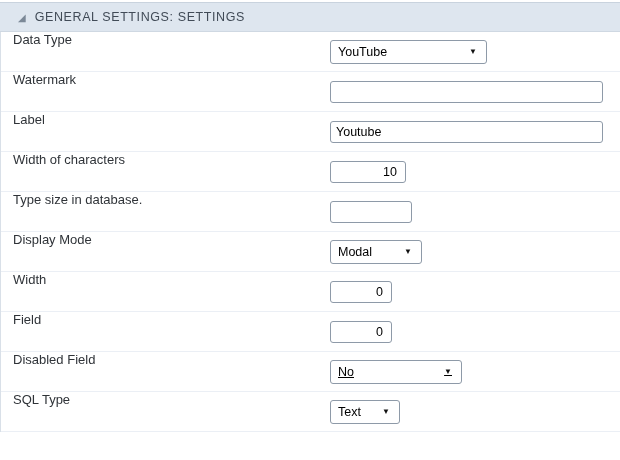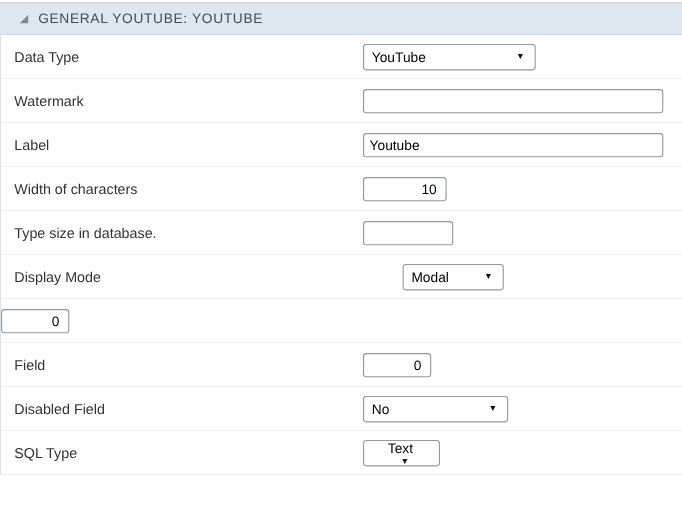--- a/index.html
+++ b/index.html
@@ -42,21 +42,21 @@
   }
   .col-attr { width:317px; padding-left:12px; }
   .col-val  { flex:1; }
 
   
   .rows { border-left:1px solid #d9e0e8; }
   .row {
     height:39px;
     border-bottom:1px solid #ebeff5;
     background:#ffffff;
-    display:flex; align-items:center;
+    display:flex; 
     box-sizing:content-box;
   }
   .row-label {
     width:317px; padding-left:12px;
     font-size:13px; color:#2f3338;
     white-space:nowrap; overflow:hidden;
   }
   .row-value { flex:1; display:flex; align-items:center; }
 
   
@@ -87,21 +87,21 @@
   }
   .select .arrow { font-size:8px; color:#111; margin-left:8px; }
 </style>
 </head>
 <body>
 
 <div class="panel">
 
   <div class="panel-header">
     <span class="tri">◢</span>
-    <span class="panel-title">GENERAL YOUTUBE: YOUTUBE</span>
+    <span class="panel-title">GENERAL SETTINGS: SETTINGS</span>
   </div>
 
 
   <div class="rows" id="rows">
   <div class="row">
     <div class="row-label">Data Type</div>
     <div class="row-value">
           <div class="select" style="width: 157px;">
             <span>YouTube</span>
             <span class="arrow">▼</span>
@@ -133,53 +133,54 @@
   <div class="row">
     <div class="row-label">Type size in database.</div>
     <div class="row-value">
           <input type="text" class="txt" value="" style="width: 82px;">
         </div>
   </div>
 
   <div class="row">
     <div class="row-label">Display Mode</div>
     <div class="row-value">
-          <div class="select" style="width: 92px; margin-left: 36px;">
+          <div class="select" style="width: 92px;">
             <span>Modal</span>
             <span class="arrow">▼</span>
           </div>
         </div>
   </div>
 
   <div class="row">
+    <div class="row-label">Width</div>
     <div class="row-value">
           <input type="text" class="txt num" value="0" style="width: 62px;">
         </div>
   </div>
 
   <div class="row">
     <div class="row-label">Field</div>
     <div class="row-value">
           <input type="text" class="txt num" value="0" style="width: 62px;">
         </div>
   </div>
 
   <div class="row">
     <div class="row-label">Disabled Field</div>
     <div class="row-value">
-          <div class="select" style="width: 132px;">
+          <div class="select" style="width: 132px; text-decoration: underline;">
             <span>No</span>
             <span class="arrow">▼</span>
           </div>
         </div>
   </div>
 
   <div class="row">
     <div class="row-label">SQL Type</div>
     <div class="row-value">
-          <div class="select" style="width: 70px; flex-direction: column;">
+          <div class="select" style="width: 70px;">
             <span>Text</span>
             <span class="arrow">▼</span>
           </div>
         </div>
   </div>
 </div>
 </div>
 
 </body></html>

